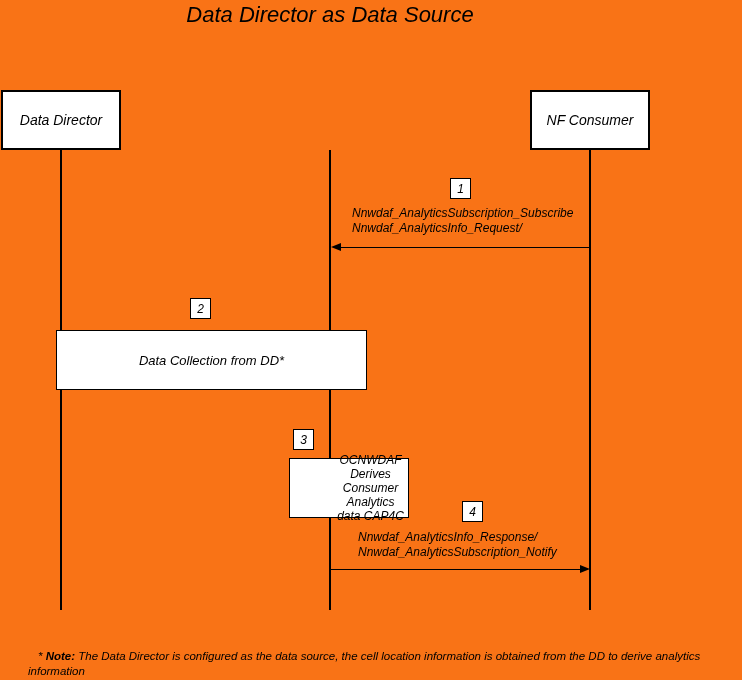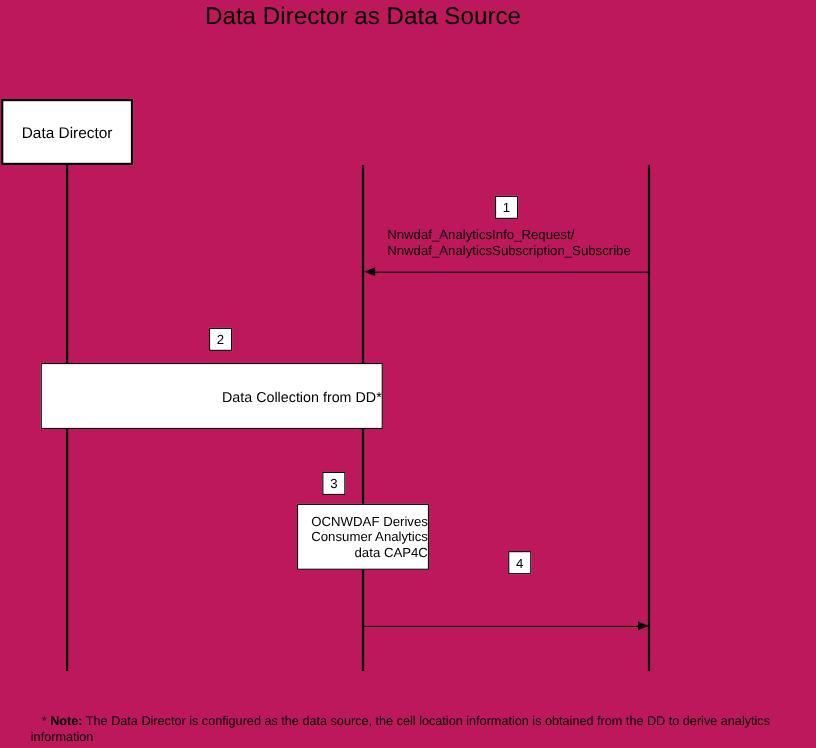--- a/index.html
+++ b/index.html
@@ -1,21 +1,21 @@
 <!DOCTYPE html>
 <html><head>
 <meta charset="utf-8">
 <style>
   html, body { margin: 0; padding: 0; }
   body {
     width: 742px; height: 680px;
     background: #ffffff; color: #000000;
     font-family: "Liberation Sans", sans-serif;
   }
-  .canvas { position: relative; width: 742px; height: 680px; overflow: hidden; background: #be185d; }
+  .canvas { position: relative; width: 742px; height: 680px; overflow: hidden; background: #f97316; font-style: italic; }
 
   .title {
     position: absolute; left: 0px; top: 2px; width: 660px;
     text-align: center; font-size: 22px; color: #000000;
   }
 
   .actor-box {
     position: absolute; width: 120px; height: 60px;
     border: 2px solid #000000; background: #ffffff;
     display: flex; align-items: center; justify-content: center;
@@ -40,22 +40,22 @@
   }
   .msg-text span { display: block; }
 
   .arrow-line { position: absolute; height: 1.5px; background: #000000; }
   .arrowhead { position: absolute; width: 0; height: 0; }
   .arrowhead.left  { border-top: 4.5px solid transparent; border-bottom: 4.5px solid transparent; border-right: 10px solid #000000; }
   .arrowhead.right { border-top: 4.5px solid transparent; border-bottom: 4.5px solid transparent; border-left: 10px solid #000000; }
 
   .activity-box {
     position: absolute; border: 1.5px solid #000000; background: #ffffff;
-    display: flex; flex-direction: column; align-items: flex-end; justify-content: center;
-    text-align: center; box-sizing: border-box;
+    display: flex; flex-direction: column; align-items: center; justify-content: center;
+    text-align: center; box-sizing: border-box; margin-left: 19px;
   }
   .activity-box.wide { font-size: 13px; }
   .activity-box.small { font-size: 12px; line-height: 14px; }
   .activity-box span { display: block; }
 
   .note {
     position: absolute; left: 28px; top: 649px; width: 676px;
     font-size: 11.5px; line-height: 15px; text-indent: 10px; color: #000000;
   }
   .note b { font-weight: bold; }
@@ -63,53 +63,60 @@
 </head>
 <body>
 
 <div class="canvas">
 
   <div class="title">Data Director as Data Source</div>
 
   <div class="actor-box" style="left:1px; top:90px;">
     <span>Data Director</span>
   </div>
+  <div class="actor-box" style="left:530px; top:90px;">
+    <span>NF Consumer</span>
+  </div>
 
   <div class="lifeline" style="left:60px;"></div>
   <div class="lifeline" style="left:329px;"></div>
   <div class="lifeline" style="left:589px;"></div>
 
   <div class="badge" style="left:450px; top:178px;">
     <span>1</span>
   </div>
   <div class="msg-text" style="left:352px; top:206px;">
+    <span>Nnwdaf_AnalyticsSubscription_Subscribe</span>
     <span>Nnwdaf_AnalyticsInfo_Request/</span>
-    <span>Nnwdaf_AnalyticsSubscription_Subscribe</span>
   </div>
   <div class="arrow-line" style="left:339px; top:246.5px; width:251px;"></div>
   <div class="arrowhead left" style="left:331px; top:242.5px;"></div>
 
   <div class="badge" style="left:190px; top:298px;">
     <span>2</span>
   </div>
   <div class="activity-box wide" style="left:37px; top:330px; width:311px; height:60px;">
     <span>Data Collection from DD*</span>
   </div>
 
   <div class="badge" style="left:293px; top:429px;">
     <span>3</span>
   </div>
-  <div class="activity-box small" style="left:270px; top:458px; width:120px; height:60px;">
+  <div class="activity-box small" style="left:270px; top:458px; width:120px; height:60px;padding-left:43px;">
     <span>OCNWDAF Derives</span>
     <span>Consumer Analytics</span>
     <span>data CAP4C</span>
   </div>
 
   <div class="badge" style="left:462px; top:501px;">
     <span>4</span>
+  </div>
+  <div class="msg-text" style="left:358px; top:530px;">
+    <span>Nnwdaf_AnalyticsInfo_Response/</span>
+    <span>Nnwdaf_AnalyticsSubscription_Notify</span>
   </div>
   <div class="arrow-line" style="left:330px; top:568.5px; width:250px;"></div>
   <div class="arrowhead right" style="left:580px; top:564.5px;"></div>
 
   <div class="note">
     <span>* </span><b>Note:</b><span> The Data Director is configured as the data source, the cell location information is obtained from the DD to derive analytics information</span>
   </div>
 
 </div>
 

